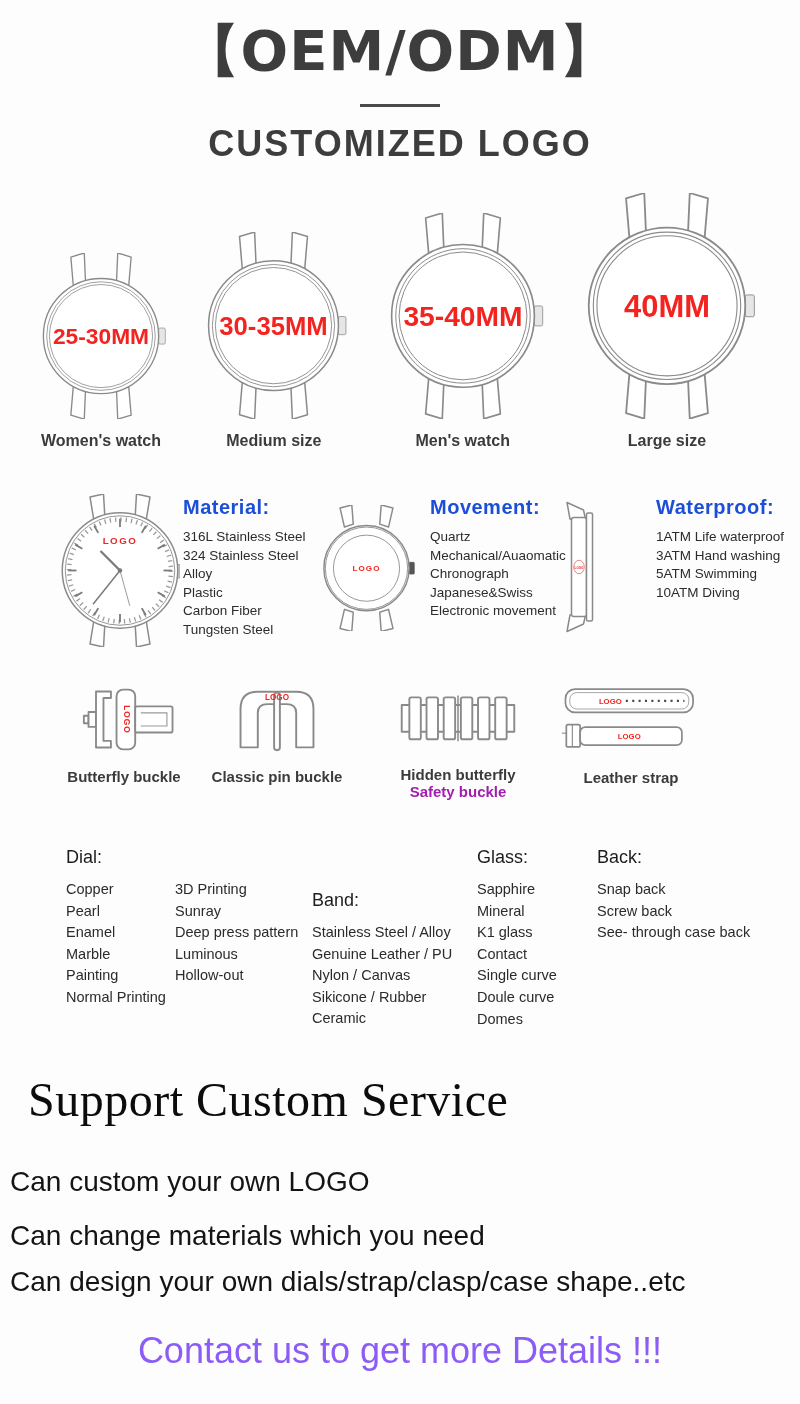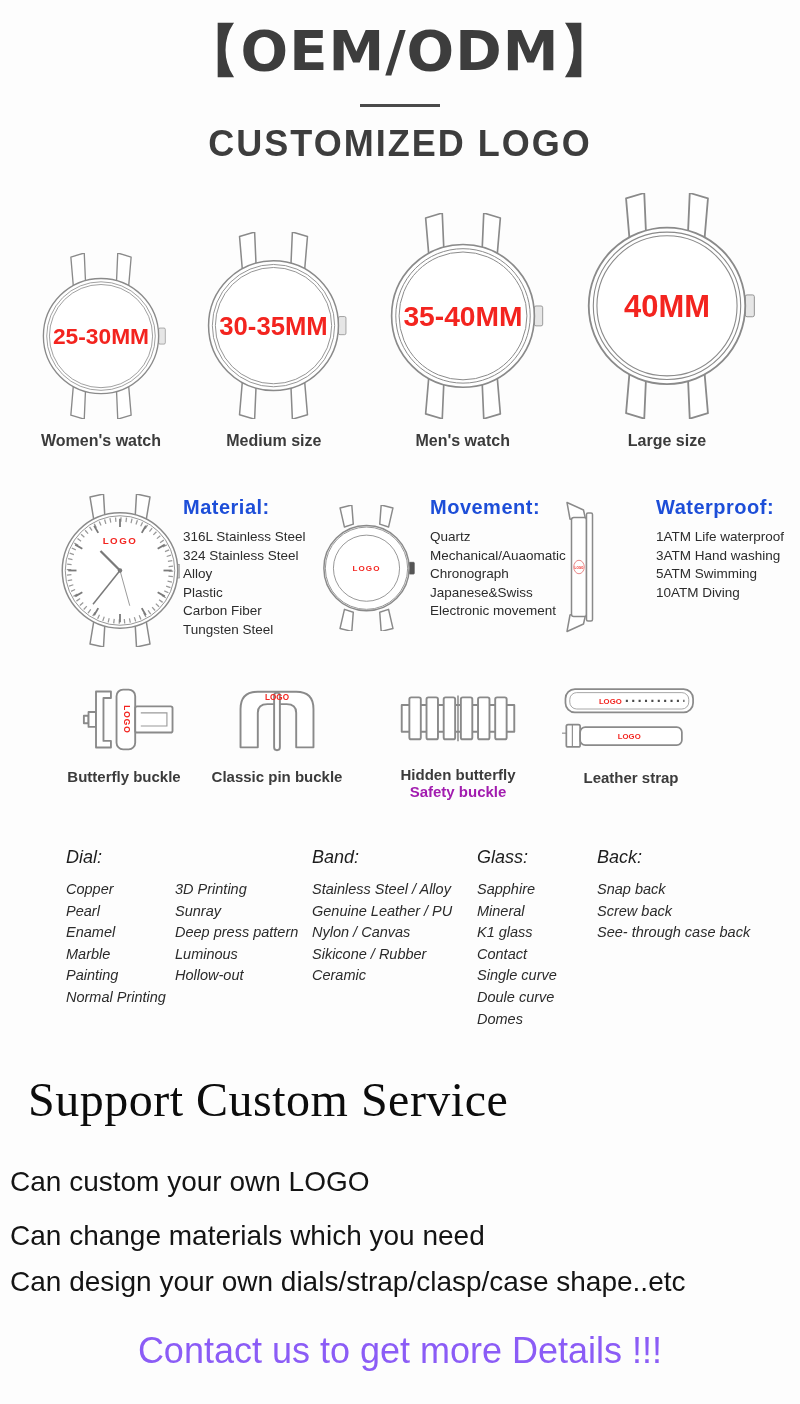--- a/index.html
+++ b/index.html
@@ -33,22 +33,22 @@
   
   .buckle-fig { position:absolute; top:684px; display:flex; flex-direction:column; align-items:center; }
   .bf1 { left:58px;  width:132px; } .bf1 svg { width:112px; }
   .bf2 { left:208px; width:138px; } .bf2 svg { width:96px; }
   .bf3 { left:388px; width:140px; } .bf3 svg { width:124px; }
   .bf4 { left:556px; width:150px; } .bf4 svg { width:138px; }
   .buckle-label { margin-top:13px; font-size:15px; font-weight:bold; color:#3b3b3b; line-height:17px; white-space:nowrap; }
   .buckle-label2:empty { display:none; }
   .buckle-label2 { font-size:15px; font-weight:bold; color:#a21caf; text-align:center; line-height:17px; white-space:nowrap; }
   
-  .opt-col { position:absolute; top:847px;font-style:italic; }
-  .oc-dial { left:66px; } .oc-band { left:312px; } .oc-glass { left:477px; } .oc-back { left:597px; }
+  .opt-col { position:absolute; top:847px; }
+  .oc-dial { left:66px; } .oc-band { left:312px;margin-top:43px; } .oc-glass { left:477px; } .oc-back { left:597px; }
   .opt-col h4 { font-size:18px; font-weight:normal; color:#1d1d1d; margin-bottom:11px; }
   .opt-col ul { list-style:none; }
   .opt-col li { font-size:14.5px; color:#2b2b2b; line-height:21.6px; white-space:nowrap; }
   .dial-cols { display:flex; }
   .dial-cols ul:first-child { width:109px; }
   
   .cs-title { position:absolute; left:28px; top:1072px; font-family:"Liberation Serif", serif;
               font-size:48px; color:#0c0c0c; letter-spacing:0.5px; white-space:nowrap; }
   .cs-line { position:absolute; left:10px; font-size:28px; color:#141414; white-space:nowrap; }
   .cs-l0 { top:1166px; } .cs-l1 { top:1220px; } .cs-l2 { top:1266px; }

